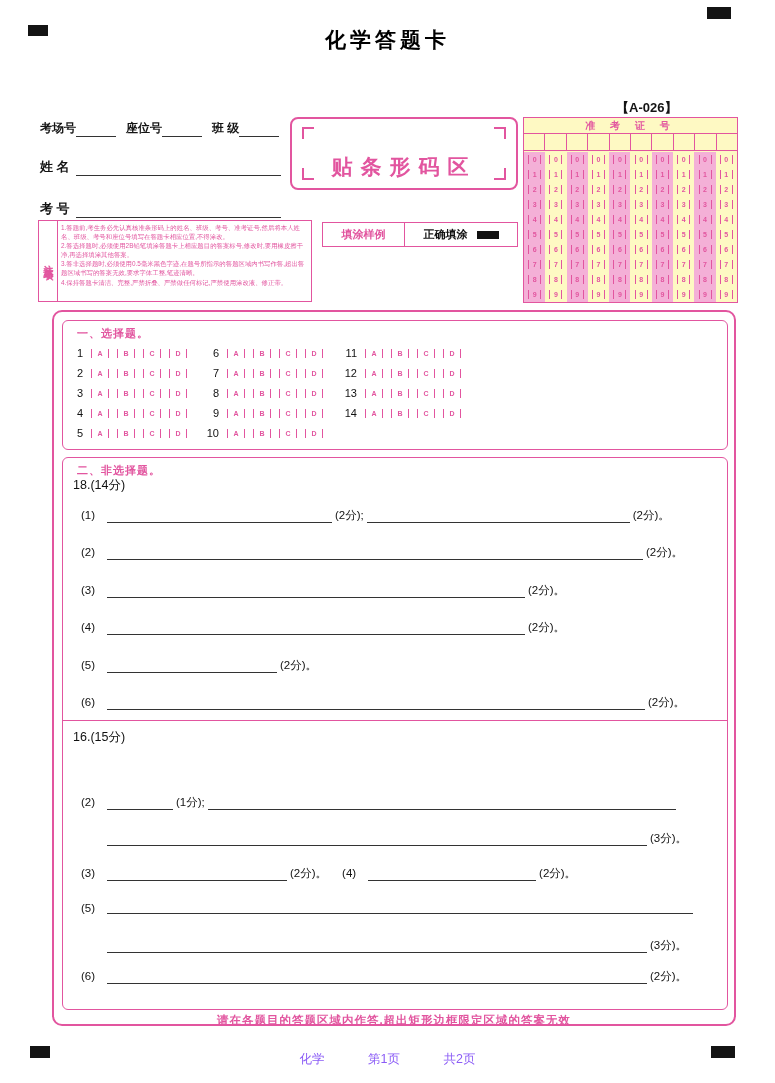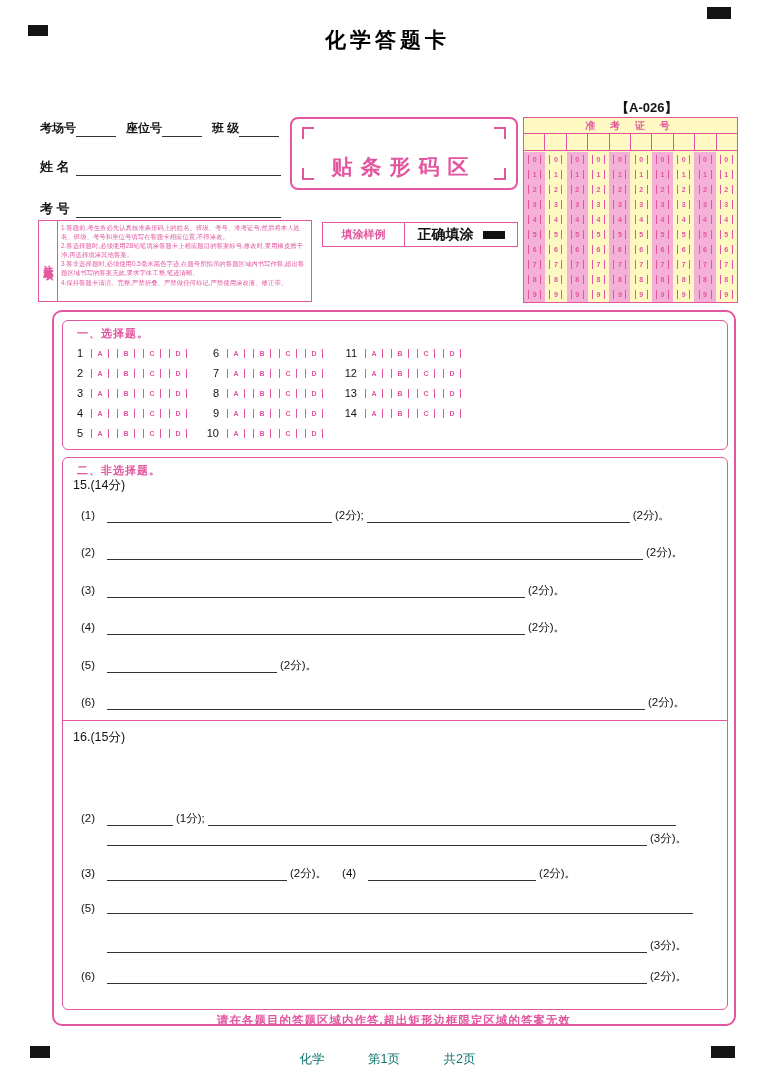--- a/index.html
+++ b/index.html
@@ -37,21 +37,21 @@
   .bk{position:absolute;width:12px;height:12px}
   .bk-tl{left:10px;top:8px;border-left:2px solid var(--pk);border-top:2px solid var(--pk)}
   .bk-tr{right:10px;top:8px;border-right:2px solid var(--pk);border-top:2px solid var(--pk)}
   .bk-bl{left:10px;bottom:8px;border-left:2px solid var(--pk);border-bottom:2px solid var(--pk)}
   .bk-br{right:10px;bottom:8px;border-right:2px solid var(--pk);border-bottom:2px solid var(--pk)}
   .barcode-label{position:absolute;left:0;right:0;top:34px;text-align:center;color:var(--pk);font-size:21px;font-weight:bold;letter-spacing:8px}
 
   
   .sample{position:absolute;left:322px;top:222px;width:196px;height:25px;border:1px solid var(--pk);display:flex;align-items:stretch}
   .sample-left{width:82px;border-right:1px solid var(--pk);color:var(--pk);font-weight:bold;font-size:11px;display:flex;align-items:center;justify-content:center}
-  .sample-right{flex:1;display:flex;align-items:center;justify-content:center;gap:9px;font-size:14px;font-weight:bold;color:#111}
+  .sample-right{flex:1;display:flex;align-items:center;justify-content:center;gap:9px;font-size:11px;font-weight:bold;color:#111}
   .black-block{width:22px;height:8px;background:#111;display:inline-block}
 
   
   .absent{position:absolute;left:322px;top:257px;width:196px;height:43px;border:1px solid var(--pk);display:flex}
   .absent-left{width:58px;border-right:1px solid var(--pk);color:var(--pk);display:flex;flex-direction:column;align-items:center;justify-content:center}
   .absent-title{font-size:9.5px;font-weight:bold}
   .absent-sub{font-size:6.5px}
   .absent-right{flex:1;padding:3px 4px;display:flex;align-items:center;gap:4px}
   .absent-text{color:var(--pk);font-size:6.4px;line-height:1.35;flex:1}
   .mini-bracket{width:14px;height:8px;border-left:1.5px solid var(--pk);border-right:1.5px solid var(--pk);display:inline-block;flex:none}
@@ -90,21 +90,21 @@
   .divider{position:absolute;left:0;right:0;top:262px;border-top:1px solid var(--pk)}
   .lines-host{position:absolute;left:0;top:0;right:0;bottom:0}
   .ans-line{position:absolute;left:18px;height:16px;font-size:11.5px;white-space:nowrap;color:#111}
   .seg-label{display:inline-block;width:24px}
   .seg-blank{display:inline-block;border-bottom:1px solid #333;height:13px;margin:0 2px;vertical-align:bottom}
   .seg-text{padding:0 1px}
   .seg-space{display:inline-block}
 
   .warning{position:absolute;left:0;right:0;top:701px;text-align:center;color:var(--pk);font-size:11.5px;font-weight:bold;letter-spacing:1px}
 
-  .footer{position:absolute;left:0;right:0;top:1051px;text-align:center;font-size:12.5px;color:#0f766e}
+  .footer{position:absolute;left:0;right:0;top:1051px;text-align:center;font-size:12.5px;color:#8b5cf6}
   .footer span{margin:0 20px}
 </style>
 </head>
 <body>
 
 <div class="page">
 
   <div class="mark m-tl"></div>
   <div class="mark m-tr"></div>
   <div class="mark m-bl"></div>
@@ -595,33 +595,33 @@
               <span class="bub opt">B</span>
               <span class="bub opt">C</span>
               <span class="bub opt">D</span>
             </div>
           </div>
         </div>
     </div>
 
     <div class="subj-box">
       <div class="sec-title">二、非选择题。</div>
-      <div class="q-header q15h">15.(14分)</div>
+      <div class="q-header q15h">18.(14分)</div>
       <div class="lines-host">
           <div class="ans-line" style="top: 50px;"><span class="seg-label">(1)</span><span class="seg-blank" style="width: 225px;"></span><span class="seg-text">(2分);</span><span class="seg-blank" style="width: 263px;"></span><span class="seg-text">(2分)。</span></div>
           <div class="ans-line" style="top: 87px;"><span class="seg-label">(2)</span><span class="seg-blank" style="width: 536px;"></span><span class="seg-text">(2分)。</span></div>
           <div class="ans-line" style="top: 125px;"><span class="seg-label">(3)</span><span class="seg-blank" style="width: 418px;"></span><span class="seg-text">(2分)。</span></div>
           <div class="ans-line" style="top: 162px;"><span class="seg-label">(4)</span><span class="seg-blank" style="width: 418px;"></span><span class="seg-text">(2分)。</span></div>
           <div class="ans-line" style="top: 200px;"><span class="seg-label">(5)</span><span class="seg-blank" style="width: 170px;"></span><span class="seg-text">(2分)。</span></div>
           <div class="ans-line" style="top: 237px;"><span class="seg-label">(6)</span><span class="seg-blank" style="width: 538px;"></span><span class="seg-text">(2分)。</span></div>
         </div>
       <div class="divider"></div>
       <div class="q-header q16h">16.(15分)</div>
       <div class="lines-host">
-          <div class="ans-line" style="top: 353px;"><span class="seg-label">(2)</span><span class="seg-blank" style="width: 66px;"></span><span class="seg-text">(1分);</span><span class="seg-blank" style="width: 468px;"></span></div>
+          <div class="ans-line" style="top: 337px;"><span class="seg-label">(2)</span><span class="seg-blank" style="width: 66px;"></span><span class="seg-text">(1分);</span><span class="seg-blank" style="width: 468px;"></span></div>
           <div class="ans-line" style="top: 373px;"><span class="seg-space" style="width: 24px;"></span><span class="seg-blank" style="width: 540px;"></span><span class="seg-text">(3分)。</span></div>
           <div class="ans-line" style="top: 408px;"><span class="seg-label">(3)</span><span class="seg-blank" style="width: 180px;"></span><span class="seg-text">(2分)。</span><span class="seg-space" style="width: 14px;"></span><span class="seg-label">(4)</span><span class="seg-blank" style="width: 168px;"></span><span class="seg-text">(2分)。</span></div>
           <div class="ans-line" style="top: 443px;"><span class="seg-label">(5)</span><span class="seg-blank" style="width: 586px;"></span></div>
           <div class="ans-line" style="top: 480px;"><span class="seg-space" style="width: 24px;"></span><span class="seg-blank" style="width: 540px;"></span><span class="seg-text">(3分)。</span></div>
           <div class="ans-line" style="top: 511px;"><span class="seg-label">(6)</span><span class="seg-blank" style="width: 540px;"></span><span class="seg-text">(2分)。</span></div>
         </div>
     </div>
 
     <div class="warning">请在各题目的答题区域内作答,超出矩形边框限定区域的答案无效</div>
   </div>

